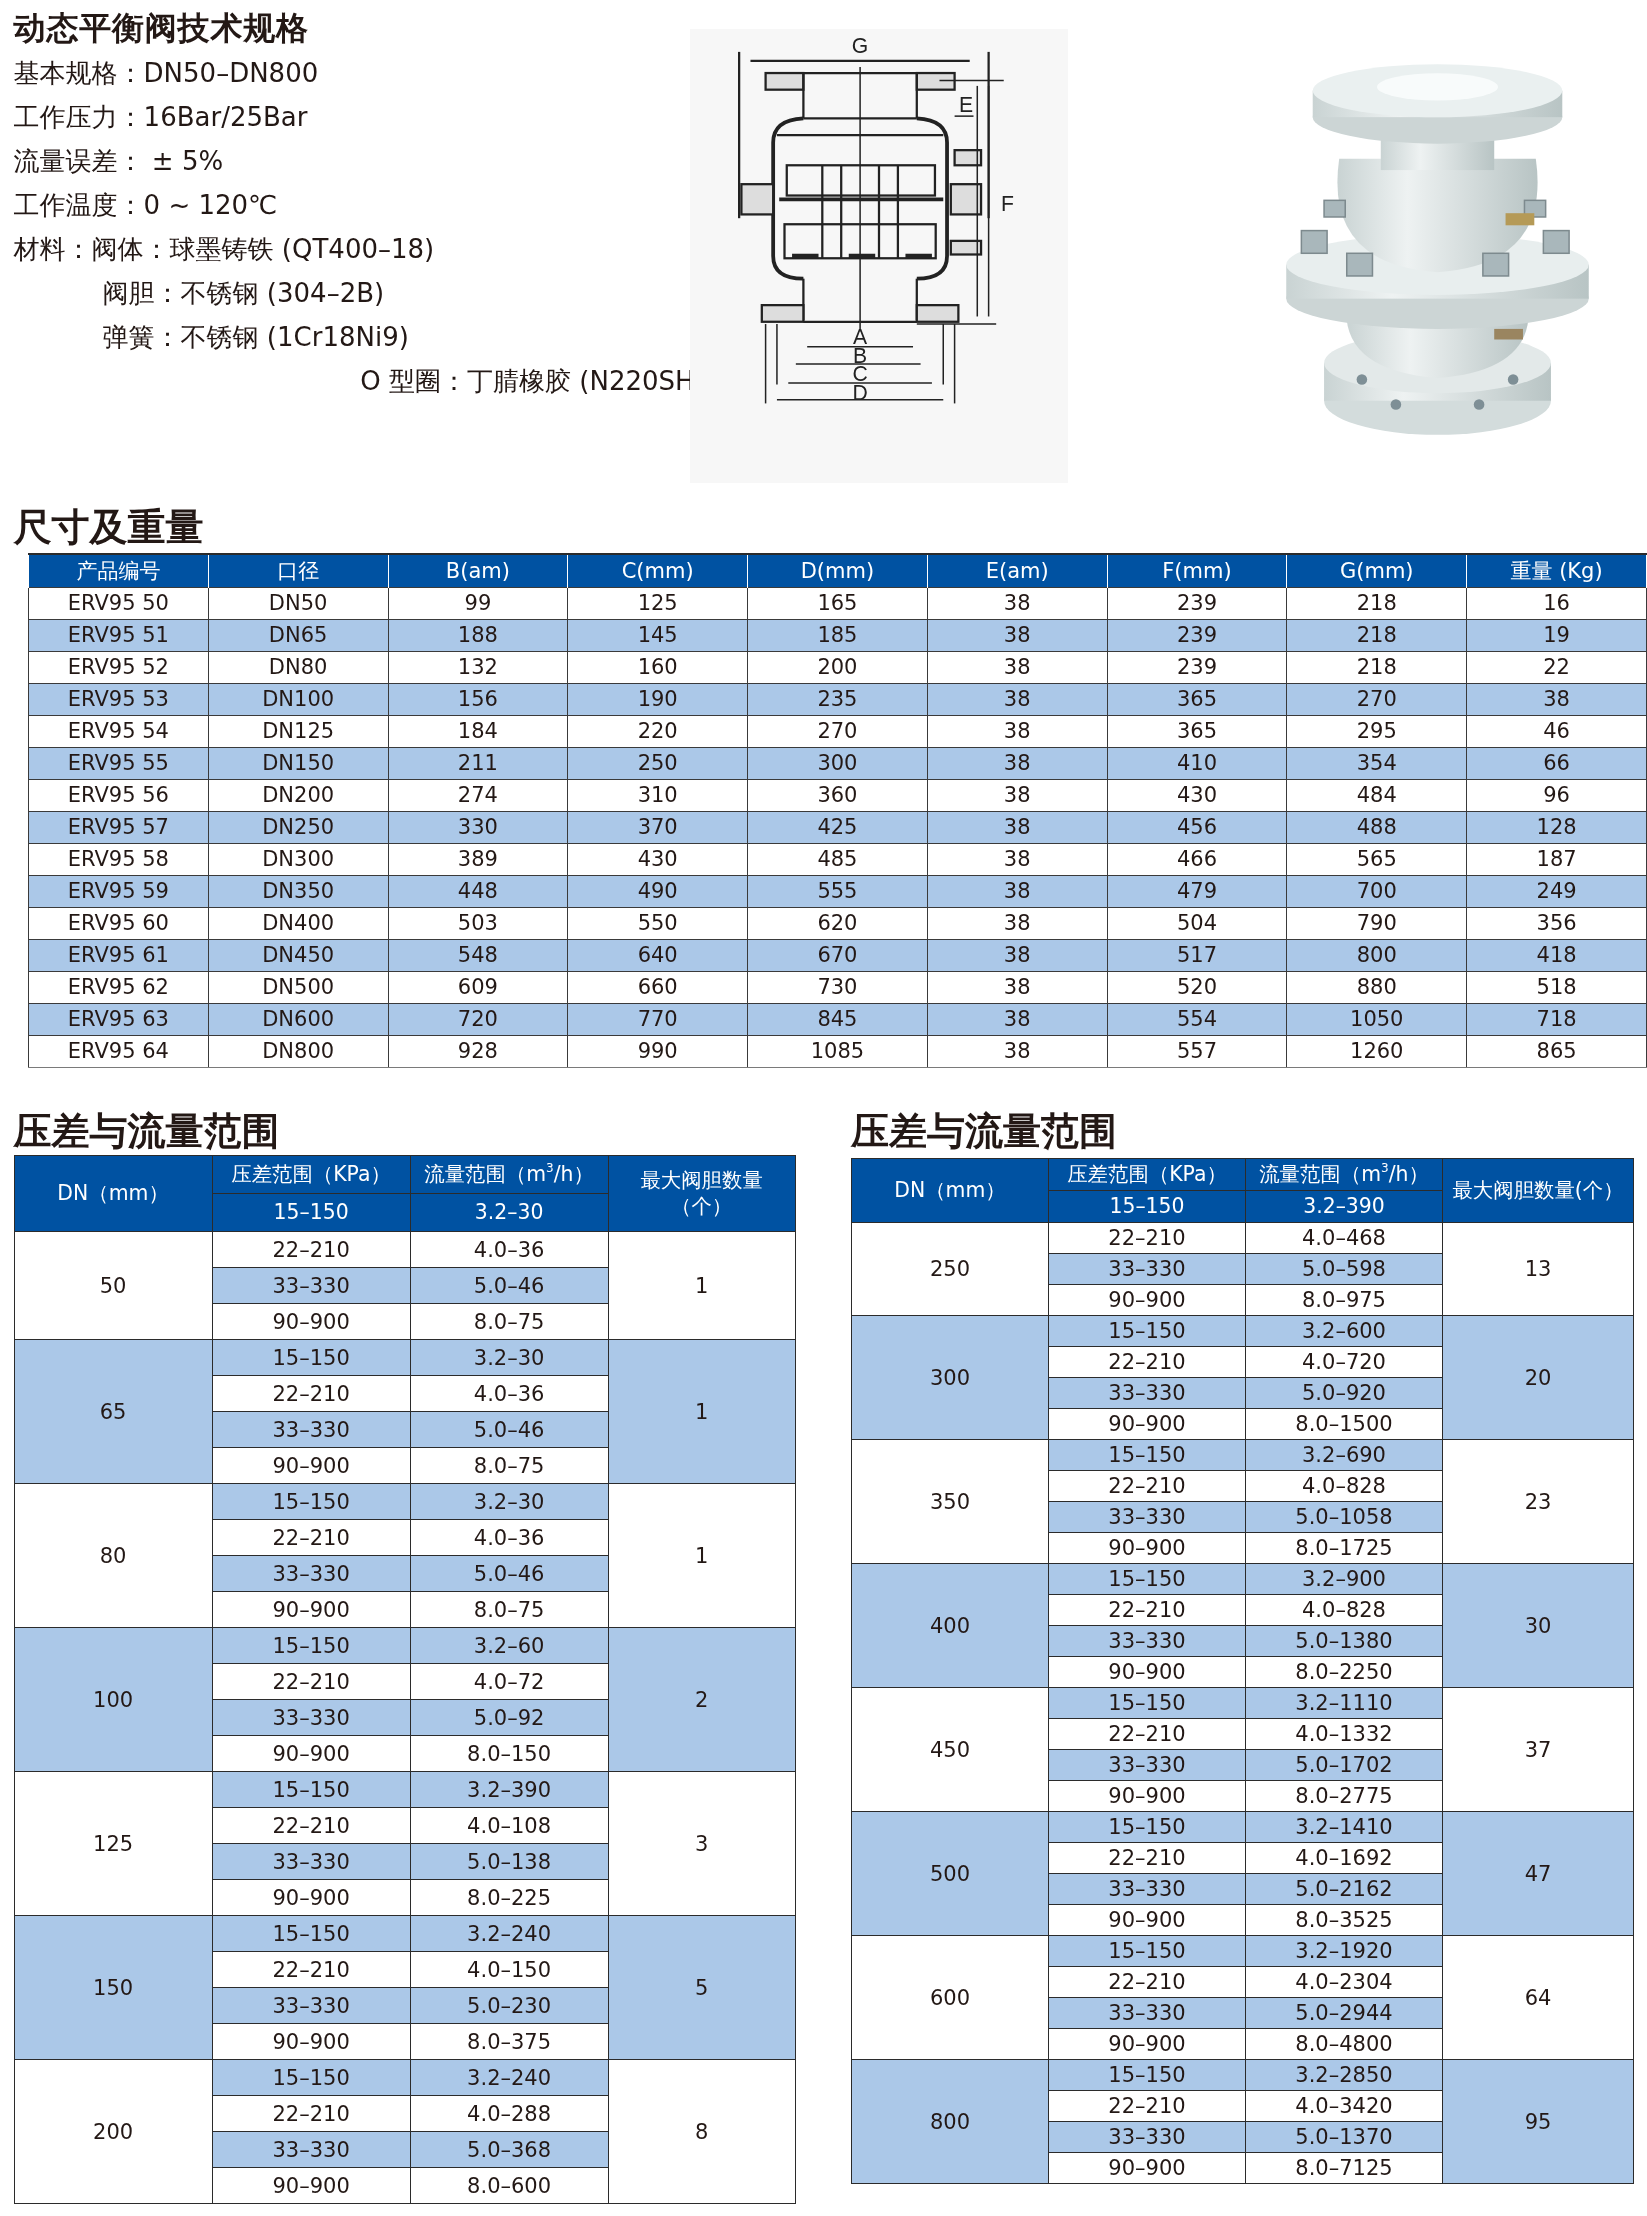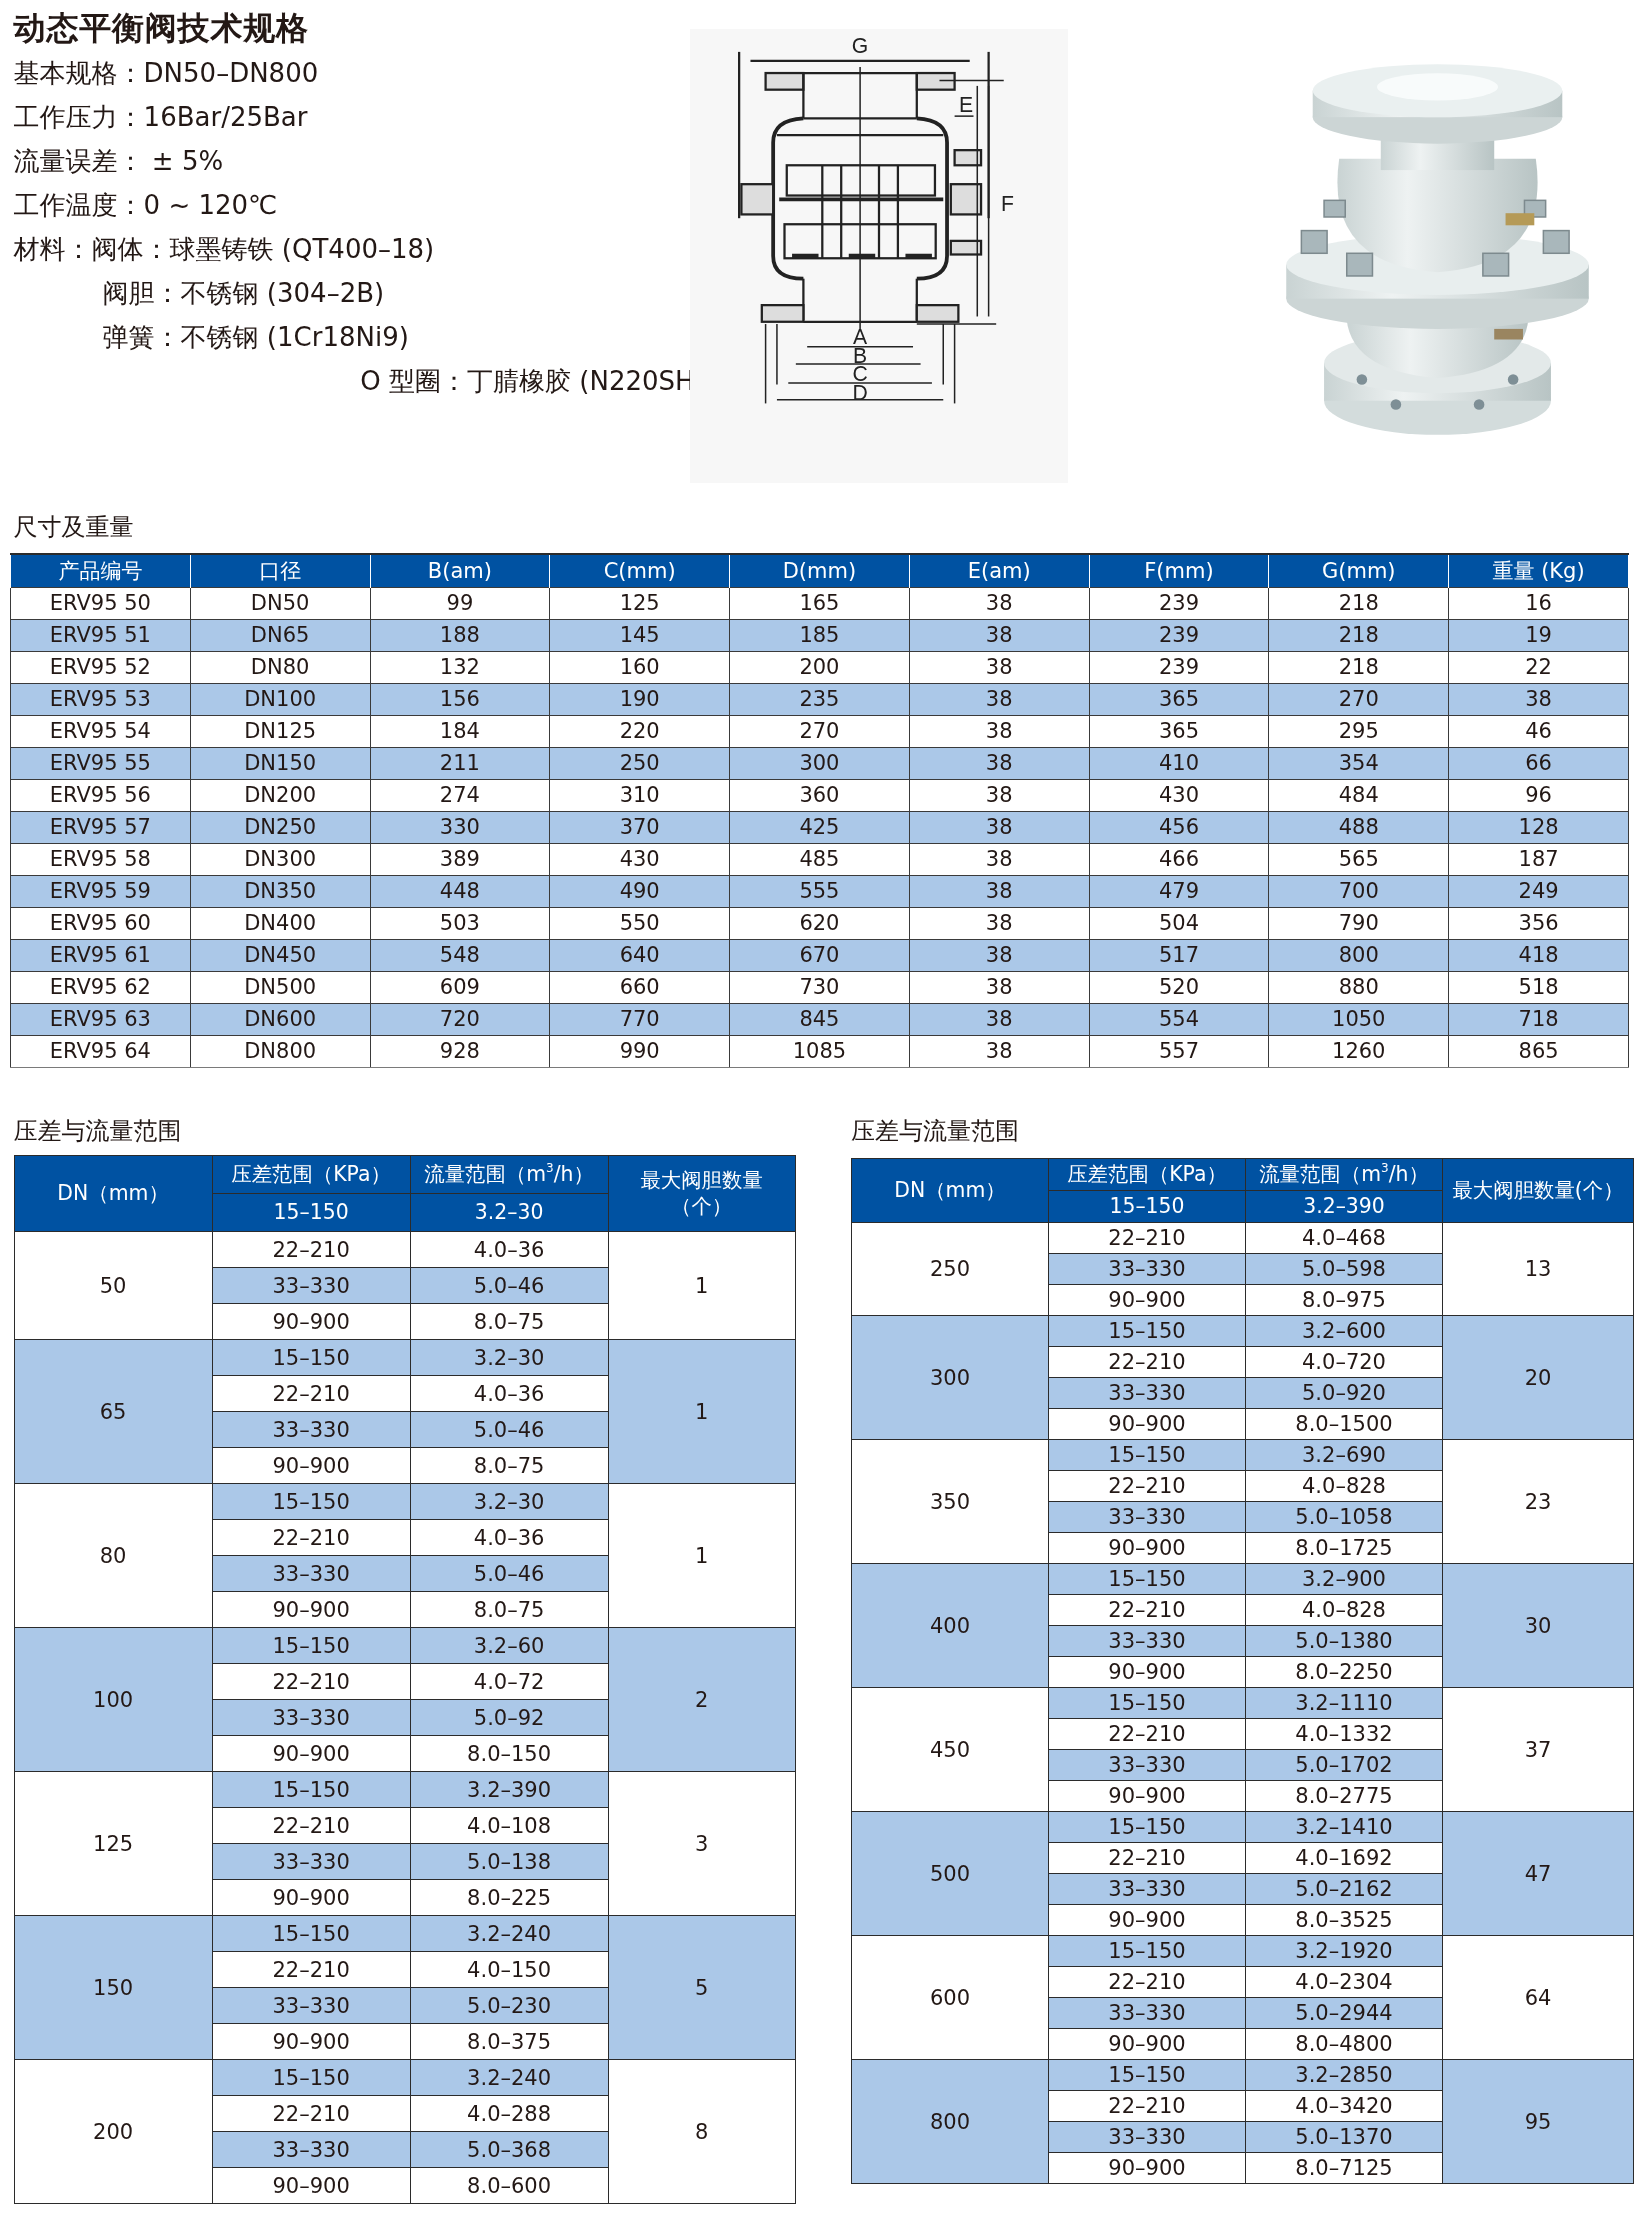--- a/index.html
+++ b/index.html
@@ -16,25 +16,25 @@
 
   
   .diagram { position: absolute; left: 690px; top: 29px; width: 378px; height: 454px; background: #f7f7f7; }
   .diagram svg { width: 100%; height: 100%; }
 
   
   .photo { position: absolute; left: 1256px; top: 45px; width: 363px; height: 409px; }
   .photo svg { width: 100%; height: 100%; }
 
   
-  .section-title { position: absolute; font-size: 24px; font-weight: normal; line-height: 39px; }
+  .section-title { position: absolute; font-size: 38px; font-weight: bold; line-height: 39px; }
 
   
   table { border-collapse: collapse; table-layout: fixed; }
-  .dim-table { position: absolute; left: 10px; top: 553px; width: 1619px; }
+  .dim-table { position: absolute; left: 28px; top: 553px; width: 1619px; }
   .dim-table th {
     background: #0052a2; color: #ffffff; font-weight: normal; font-size: 21px;
     height: 33px; border-left: 0.8px solid #ffffff; border-right: 0.8px solid #ffffff;
     border-top: 2.3px solid #2b2b2b;
   }
   .dim-table td {
     font-size: 21px; text-align: center; height: 32px; color: #231815;
     border-left: 0.8px solid #3a3a3a; border-right: 0.8px solid #3a3a3a;
     border-top: 1.5px solid #3a3a3a;
   }

